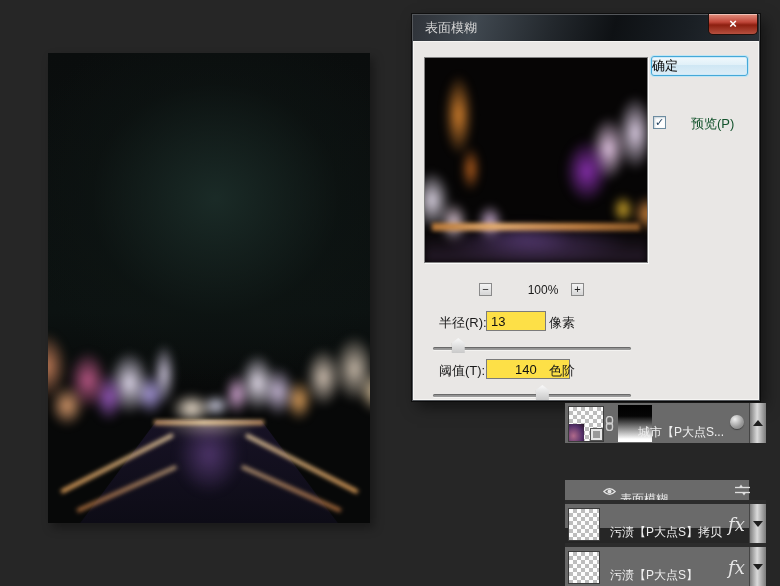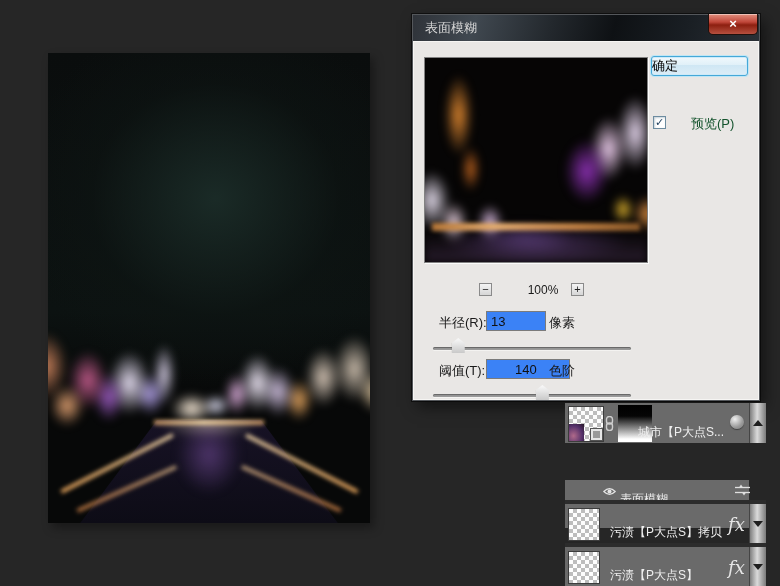--- a/index.html
+++ b/index.html
@@ -87,21 +87,21 @@
     background:linear-gradient(90deg,#b87838,#e8b070 30%,#c08040 70%,#8a5828);}
   .pv .pvbottom{position:absolute;left:0;right:0;bottom:0;height:15%;filter:blur(4px);
     background:radial-gradient(ellipse 42% 70% at 50% 40%,rgba(96,64,128,.6),transparent),
                linear-gradient(0deg,#281c2c,transparent);}
   .zoombtn{position:absolute;width:13px;height:13px;box-sizing:border-box;
     background:linear-gradient(#f4f4f4,#d6d6d6);border:1px solid #8a8a8a;
     font-size:11px;line-height:10px;text-align:center;color:#222;}
   .zoomlevel{position:absolute;left:90px;top:242px;width:80px;text-align:center;
     font-size:12px;color:#1a1a1a;}
   .fldlabel{position:absolute;font-size:13px;color:#1a1a1a;}
-  .fld{position:absolute;width:54px;height:18px;border:1px solid #7b7b7b;background:#3b82f6;
+  .fld{position:absolute;width:54px;height:18px;border:1px solid #7b7b7b;background:#fde047;
     font-size:13px;padding:0 0 0 4px;font-family:inherit;color:#111;}
   .slider{position:absolute;left:20px;width:198px;height:14px;}
   .track{position:absolute;left:0;right:0;top:6px;height:3px;border-radius:2px;
     background:#9a9a9a;box-shadow:inset 0 1px 1px rgba(0,0,0,.35),0 1px 0 #f4f3f1;}
   .thumb{position:absolute;top:-3px;width:13px;height:15px;margin-left:-7px;
     background:linear-gradient(180deg,#fafafa,#c9c9c9);
     clip-path:polygon(50% 0,100% 34%,100% 100%,0 100%,0 34%);
     filter:drop-shadow(0 0 1px #6f6f6f);}
   .btn{position:absolute;left:238px;width:97px;height:20px;box-sizing:border-box;
     font-size:13px;text-align:left;line-height:17px;color:#000;border-radius:3px;}

